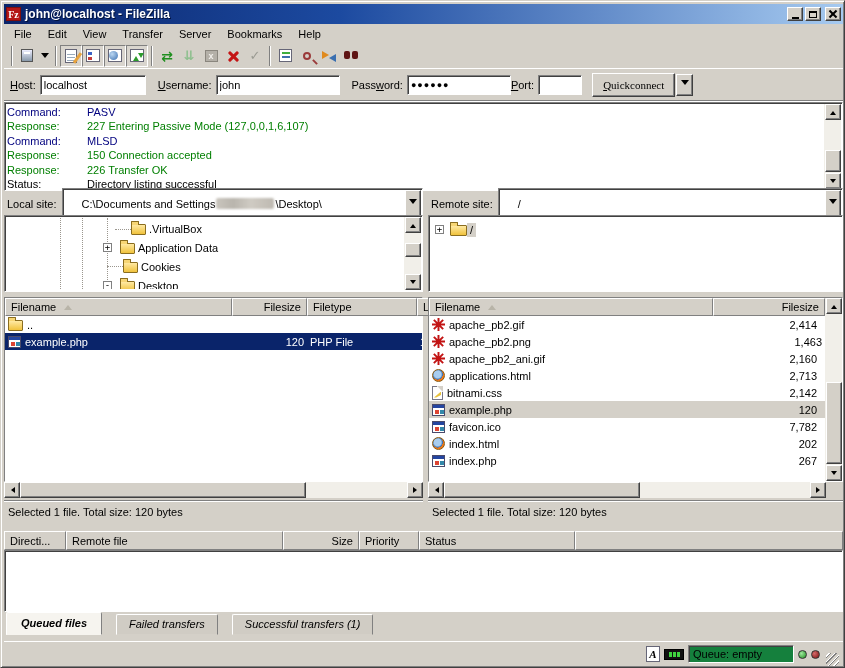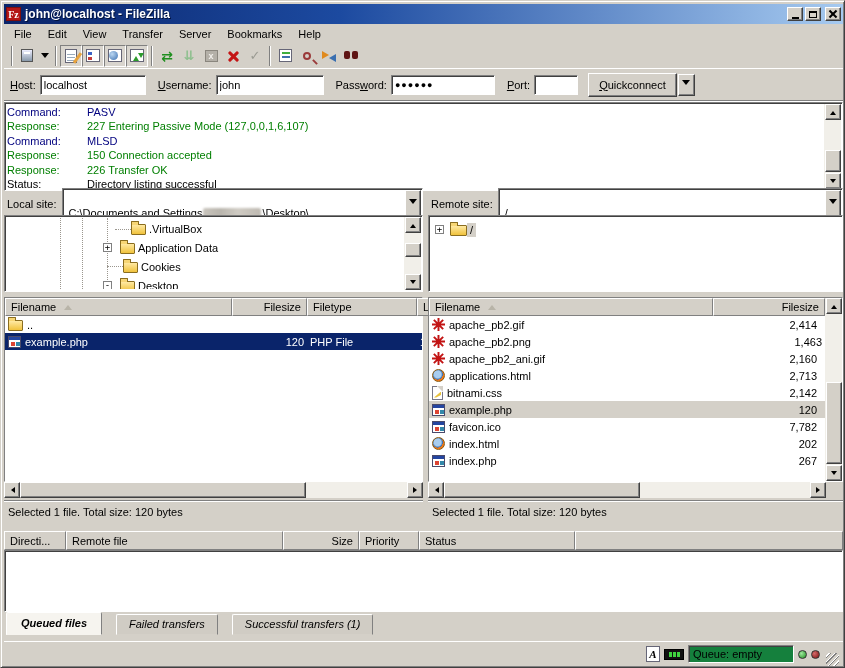--- a/index.html
+++ b/index.html
@@ -64,21 +64,21 @@
   .ico-cmp{width:14px;height:12px;}
   .ico-cmp::before{content:"";position:absolute;left:0;top:1px;width:0;height:0;border:4px solid transparent;border-left:7px solid #e08a1e;}
   .ico-cmp::after{content:"";position:absolute;right:0;bottom:0;width:0;height:0;border:4px solid transparent;border-right:7px solid #3a6fb0;}
   .ico-bino{width:14px;height:9px;position:relative;}
   .ico-bino::before{content:"";position:absolute;left:0;top:0;width:6px;height:8px;background:#5e1414;border-radius:2px;box-shadow:8px 0 0 #5e1414;}
   
   #quickbar{left:3px;top:68px;width:839px;height:32px;display:flex;align-items:center;border-bottom:1px solid #808080;box-shadow:0 1px 0 #fff;}
   #quickbar label{margin-right:4px;}
   .qc-u{text-decoration:underline;}
   .field{height:20px;background:#fff;border:1px solid;border-color:#808080 #fff #fff #808080;box-shadow:inset 1px 1px 0 #404040;font-family:"Liberation Sans",sans-serif;font-size:11px;padding:2px 3px;outline:none;}
-  #qc-btn{height:24px;padding:2px 10px;font-size:11px;font-family:Liberation Sans, sans-serif;}
+  #qc-btn{height:24px;padding:2px 10px;font-size:11px;font-family:Liberation Serif, serif;}
   #qc-dd{width:17px;height:22px;display:flex;align-items:center;justify-content:center;margin-left:1px;}
   
   #logarea{left:3px;top:101px;width:839px;height:89px;}
   #log-lines{position:absolute;left:2px;top:2px;right:19px;bottom:2px;overflow:hidden;line-height:14.4px;}
   .log-row{display:flex;white-space:nowrap;}
   .log-label{width:80px;flex:none;}
   .log-cmd{color:#00007f;}
   .log-resp{color:#007f00;}
   .log-status{color:#000;}
   
@@ -86,21 +86,21 @@
   .hscroll{position:absolute;height:16px;background:#f1efe9;}
   .sb-btn{position:absolute;width:16px;height:16px;display:flex;align-items:center;justify-content:center;}
   .sb-thumb{position:absolute;background:#d4d0c8;}
   .t-up{width:0;height:0;border:3px solid transparent;border-bottom:4px solid #000;margin-bottom:2px;}
   .t-down{width:0;height:0;border:3px solid transparent;border-top:4px solid #000;margin-top:2px;}
   .t-left{width:0;height:0;border:3px solid transparent;border-right:4px solid #000;margin-right:2px;}
   .t-right{width:0;height:0;border:3px solid transparent;border-left:4px solid #000;margin-left:2px;}
   
   .site-row{height:21px;display:flex;align-items:center;}
   .site-label{padding:0 5px 0 3px;white-space:nowrap;}
-  .combo{flex:1;height:32px;background:#fff;border:1px solid;border-color:#808080 #fff #fff #808080;box-shadow:inset 1px 1px 0 #404040;display:flex;align-items:flex-end;padding-left:6px;position:relative;}
+  .combo{flex:1;height:32px;background:#fff;border:1px solid;border-color:#808080 #fff #fff #808080;box-shadow:inset 1px 1px 0 #404040;display:flex;align-items:center;padding-left:19px;position:relative;}
   .combo-btn{position:absolute;right:1px;top:1px;bottom:1px;width:16px;display:flex;align-items:center;justify-content:center;}
   .redact{display:inline-block;width:58px;height:11px;margin:0 1px;background:linear-gradient(90deg,#c9c5bd,#b9b5ad 30%,#cfcbc3 60%,#beb9b1);filter:blur(1.2px);border-radius:2px;vertical-align:middle;}
   
   .treebox{background:#fff;}
   .tree-inner{position:absolute;inset:2px;overflow:hidden;}
   .vline{position:absolute;width:1px;border-left:1px dotted #9a968e;}
   .hstub{position:absolute;height:1px;border-top:1px dotted #9a968e;}
   .tree-row{position:absolute;height:19px;display:flex;align-items:center;}
   .expander{width:9px;height:9px;background:#fff;border:1px solid #808080;font-size:9px;line-height:7px;text-align:center;flex:none;font-family:"DejaVu Sans Mono",monospace;}
   .tree-label{padding:1px 3px;white-space:nowrap;}
@@ -227,24 +227,24 @@
       </span>
     <span class="tbtn">
         <span class="ico ico-bino"></span>
       </span>
   </div>
 
   <div id="quickbar" class="abs">
     <label style="margin-left:6px"><span></span><span class="qc-u">H</span><span>ost:</span></label>
     <input class="field" style="width: 106px;" value="localhost">
     <label style="margin-left:12px"><span></span><span class="qc-u">U</span><span>sername:</span></label>
-    <input class="field" style="width: 108px;" value="john">
+    <input class="field" style="width: 124px;" value="john">
     <label style="margin-left:12px"><span>Pass</span><span class="qc-u">w</span><span>ord:</span></label>
     <input class="field" style="width: 104px; font-size: 9px; letter-spacing: 1px;" value="●●●●●●">
-    <label style="margin-left:12px"><span></span><span class="qc-u">P</span><span>ort:</span></label>
+    <label style=""><span></span><span class="qc-u">P</span><span>ort:</span></label>
     <input class="field" style="width: 44px;" value="">
     <button id="qc-btn" class="raised" style="margin-left:10px"><span></span><span class="qc-u">Q</span><span>uickconnect</span></button>
     <span id="qc-dd" class="raised">
         <span class="ddown" style="margin-top:0"></span>
       </span>
   </div>
 
   <div id="logarea" class="abs sunken">
     <div id="log-lines">
       <div class="log-row log-cmd">

